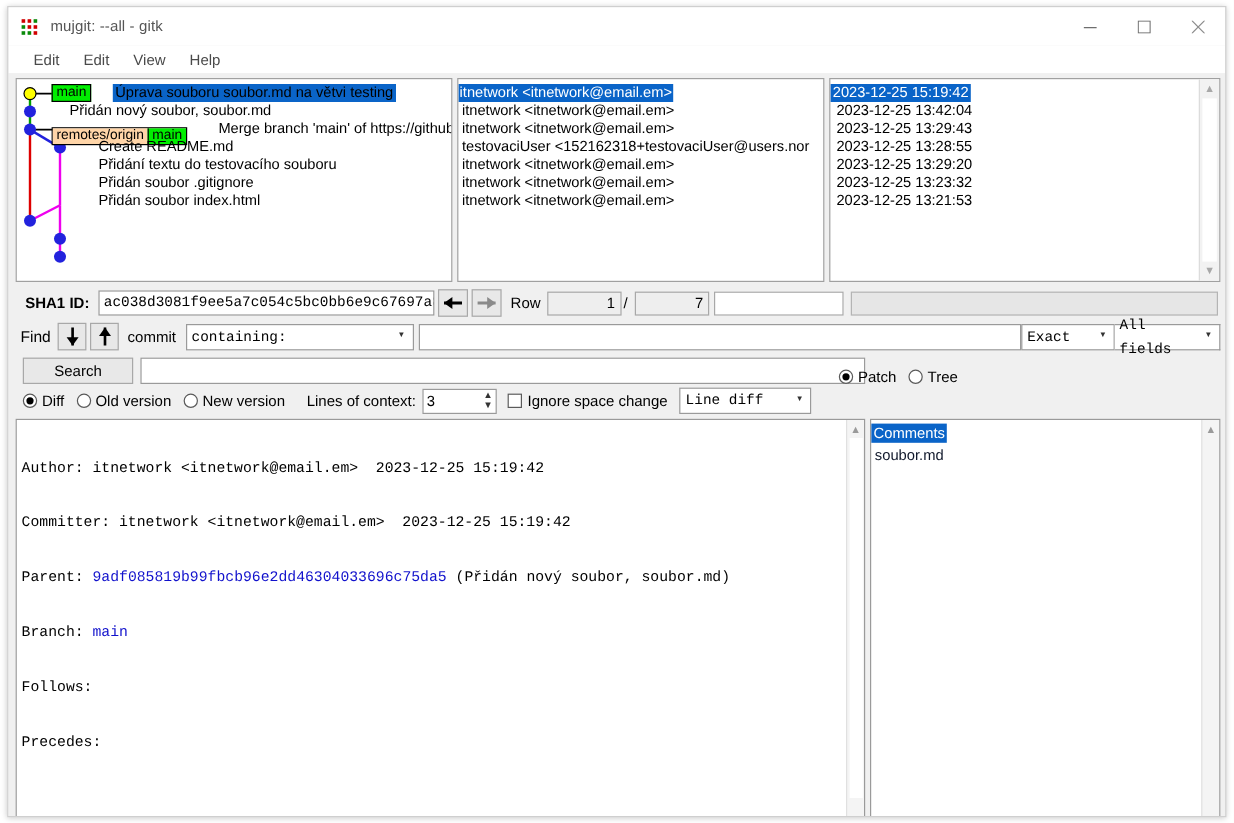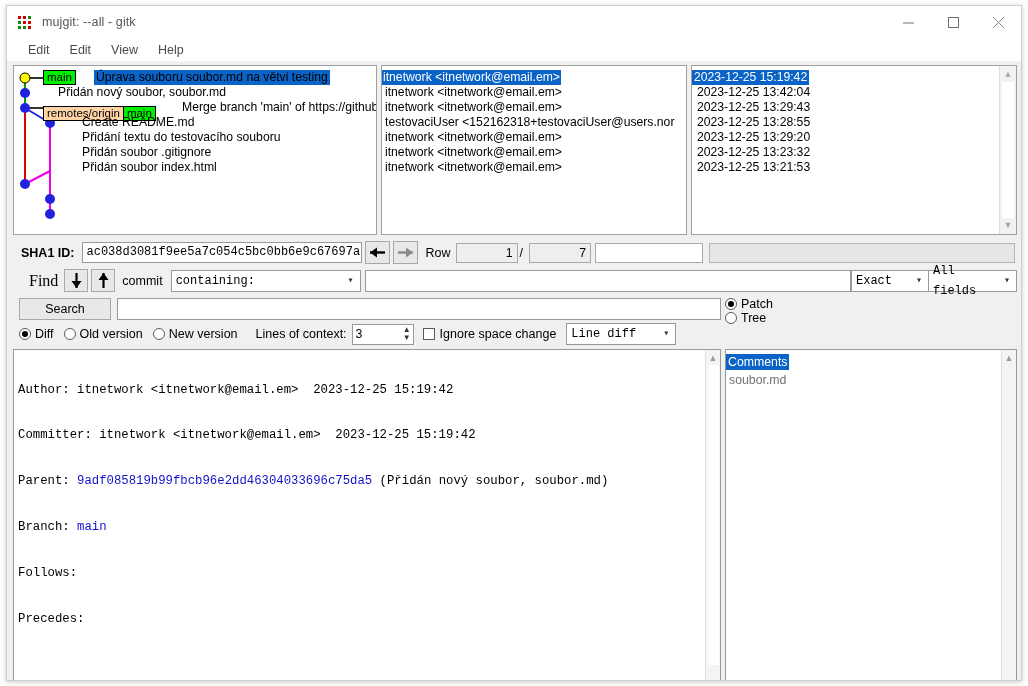--- a/index.html
+++ b/index.html
@@ -169,21 +169,21 @@
     flex: 1; margin-left: 6px; margin-right: 2px;
     height: 20px; background: #e6e6e6; border: 1px solid #b4b4b4;
   }
 
   
   #findrow {
     position: absolute; left: 6px; top: 207px;
     width: 1004px; height: 25px;
     display: flex; align-items: center;
   }
-  #find-label { font-size: 16px; margin-left: 16px; margin-right: 6px; font-family: Liberation Serif, serif; }
+  #find-label { font-size: 13px; margin-left: 4px; margin-right: 6px; }
   .arrowbtn {
     width: 24px; height: 23px; margin-right: 3px;
     background: #e8e8e8; border: 1px solid #a8a8a8;
     display:flex; align-items:center; justify-content:center;
   }
   #commit-label { font-size: 12.5px; margin: 0 8px 0 4px; }
   .combo {
     background: #ffffff; border: 1px solid #9a9a9a;
     height: 22px; line-height: 20px;
     font-family: "Liberation Mono", monospace; font-size: 12px;
@@ -207,23 +207,23 @@
     width: 92px; height: 22px;
     background: #e8e8e8; border: 1px solid #a8a8a8;
     font-size: 12.5px; color: #000;
     display: flex; align-items: center; justify-content: center;
     margin-left: 6px;
   }
   #search-entry { flex: 1; height: 22px; background: #fff; border: 1px solid #9a9a9a; margin-left: 6px; }
 
   
   #patchtree {
-    position: absolute; left: 718px; top: 236px;
+    position: absolute; left: 692px; top: 236px;
     width: 292px; height: 24px;
-    display: flex; align-items: flex-start; flex-direction: column;
+    display: flex; align-items: flex-end;
   }
 
   
   #diffopts {
     position: absolute; left: 6px; top: 261px;
     width: 708px; height: 24px;
     display: flex; align-items: center;
   }
   .radio {
     display: flex; align-items: center;
@@ -286,21 +286,21 @@
   #diff-vscroll .thumb { position: absolute; left: 2px; top: 15px; width: 11px; height: 300px; background: #fff; }
 
   
   #filespane {
     position: absolute; left: 718px; top: 288px;
     width: 292px; height: 348px;
     background: #fff; border: 1px solid #9a9a9a;
     overflow: hidden;
   }
   .fileitem {
-    font-size: 12.3px; line-height: 16px; padding-left: 3px; color: #737373;
+    font-size: 12.3px; line-height: 16px; padding-left: 3px; color: #0f172a;
   }
   .fileitem.sel { background: #0a64c8; color: #fff; display: inline-block; padding: 0 2px; }
   #files-vscroll {
     position: absolute; right: 0; top: 0;
     width: 15px; height: 100%;
     background: #f4f4f4; border-left: 1px solid #e0e0e0;
   }
   #files-vscroll .arw { text-align: center; color: #9a9a9a; font-size: 9px; padding: 3px 0; }
 </style>
 </head>

